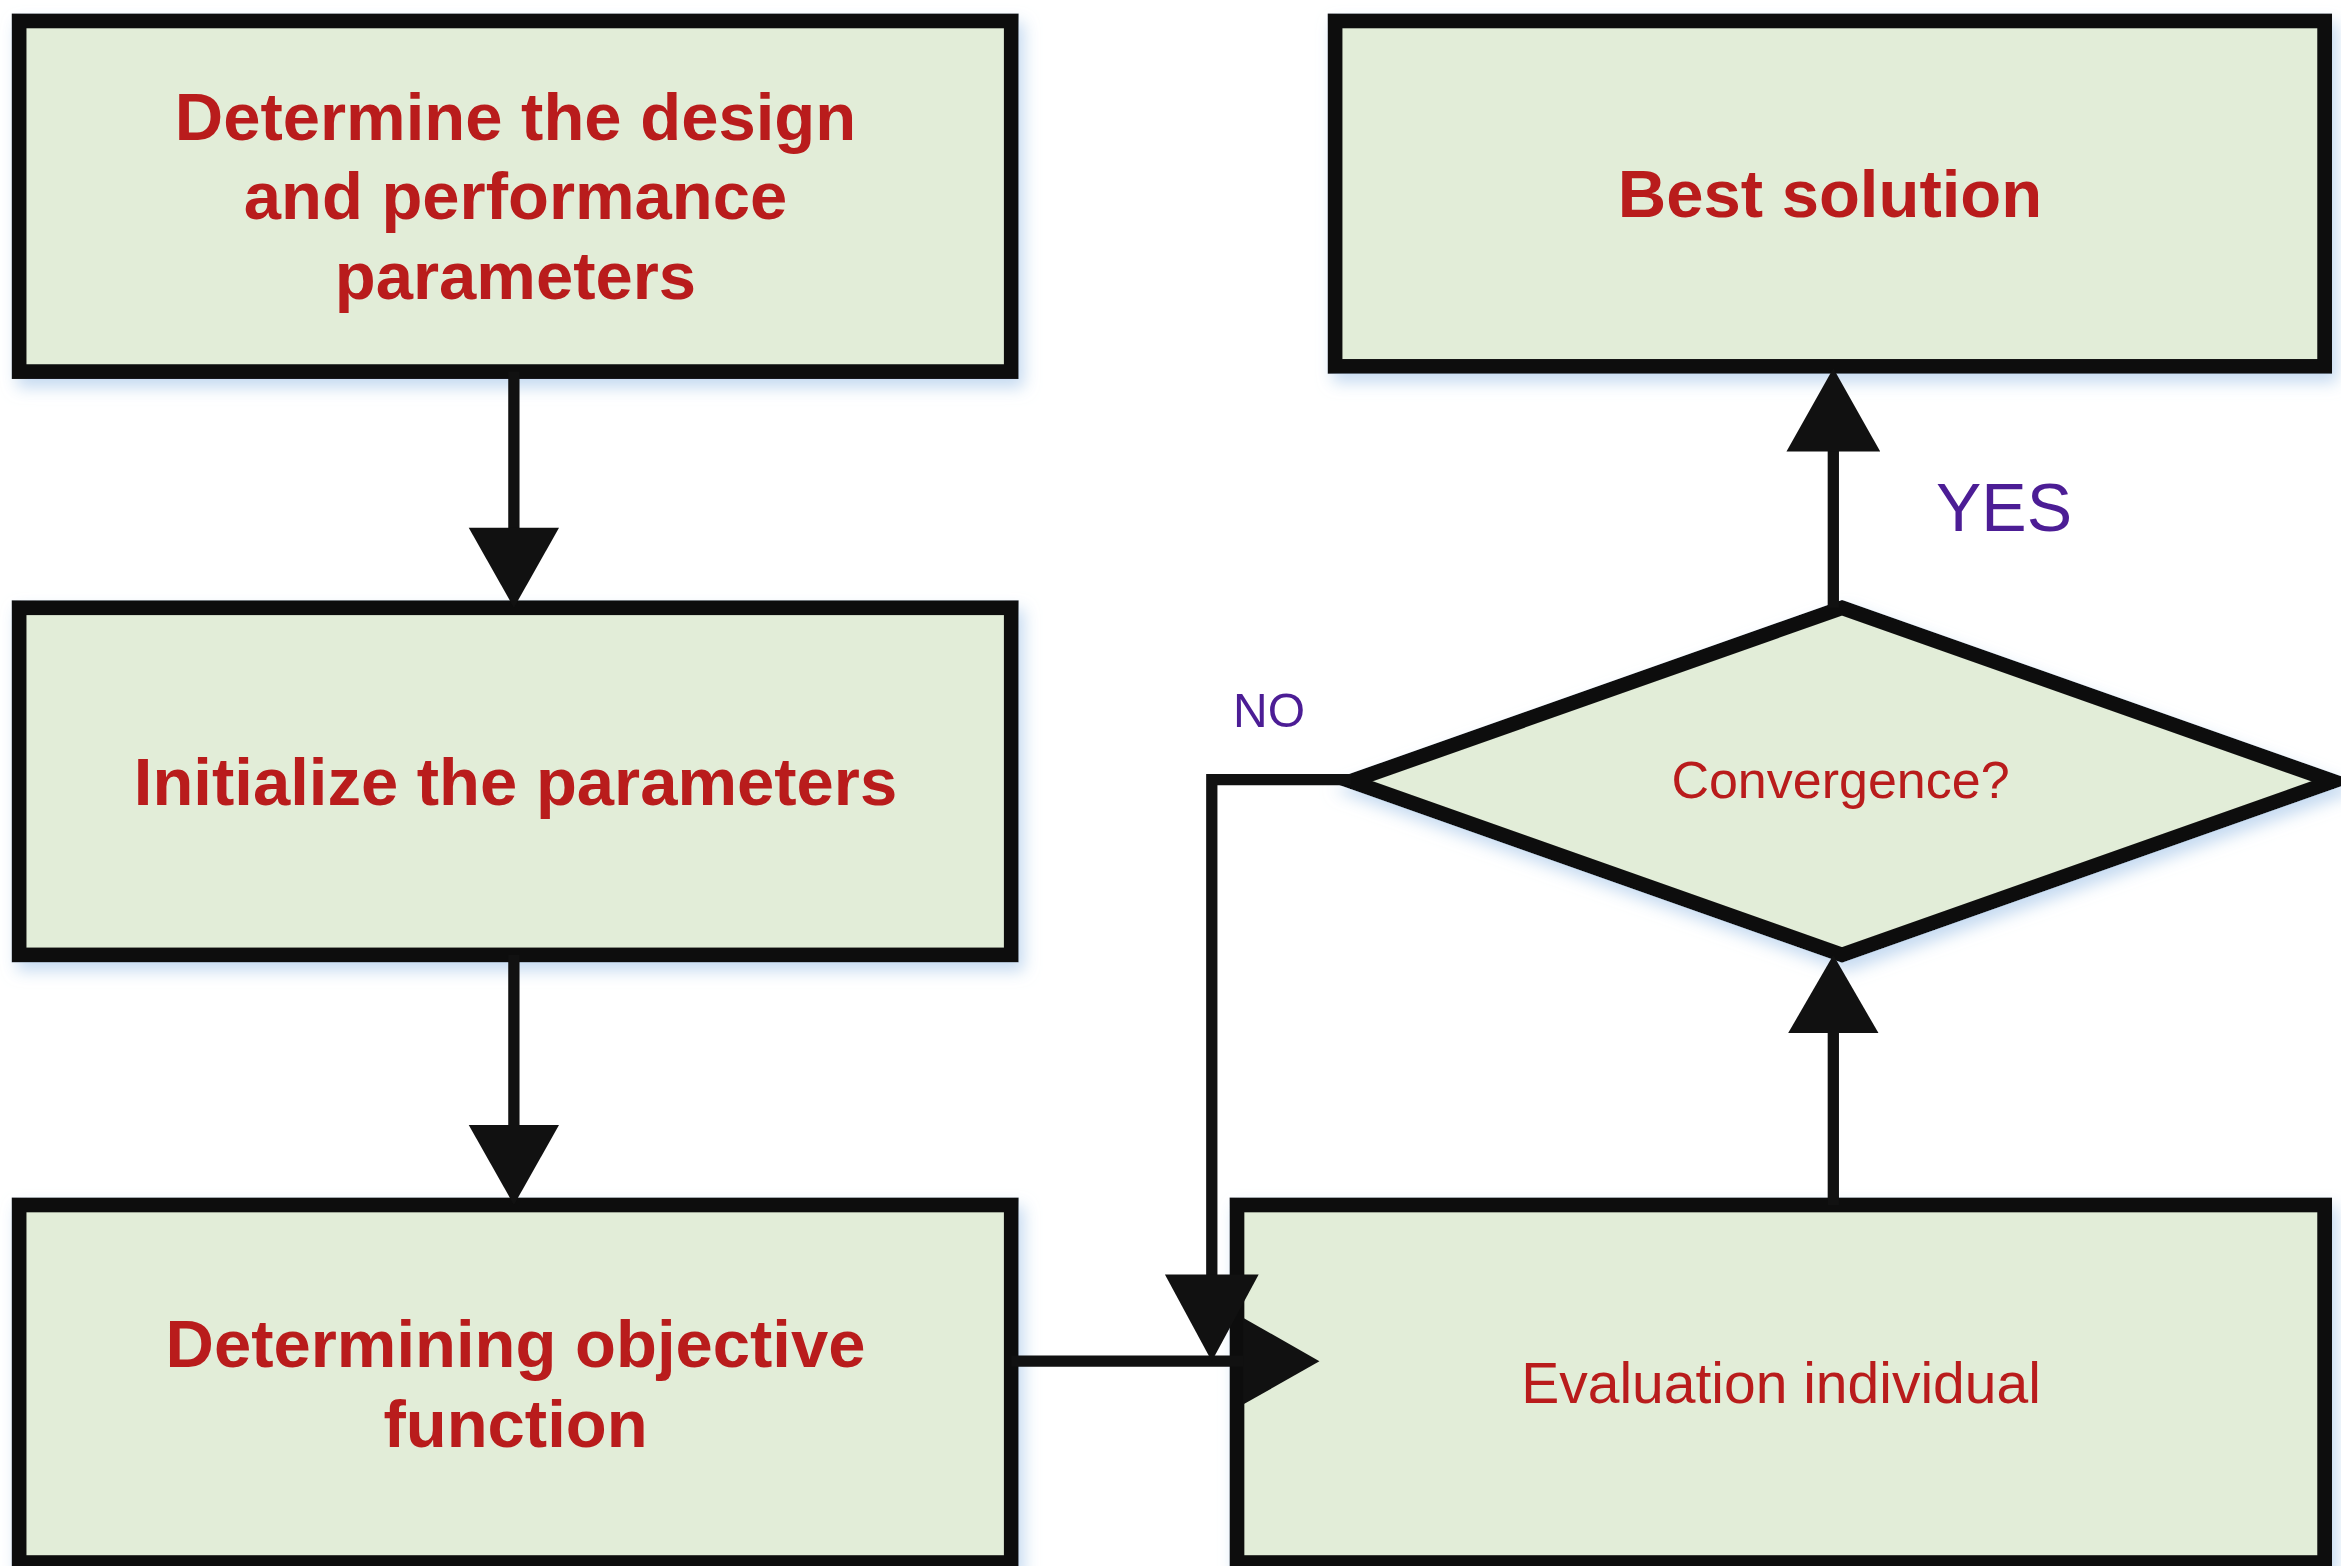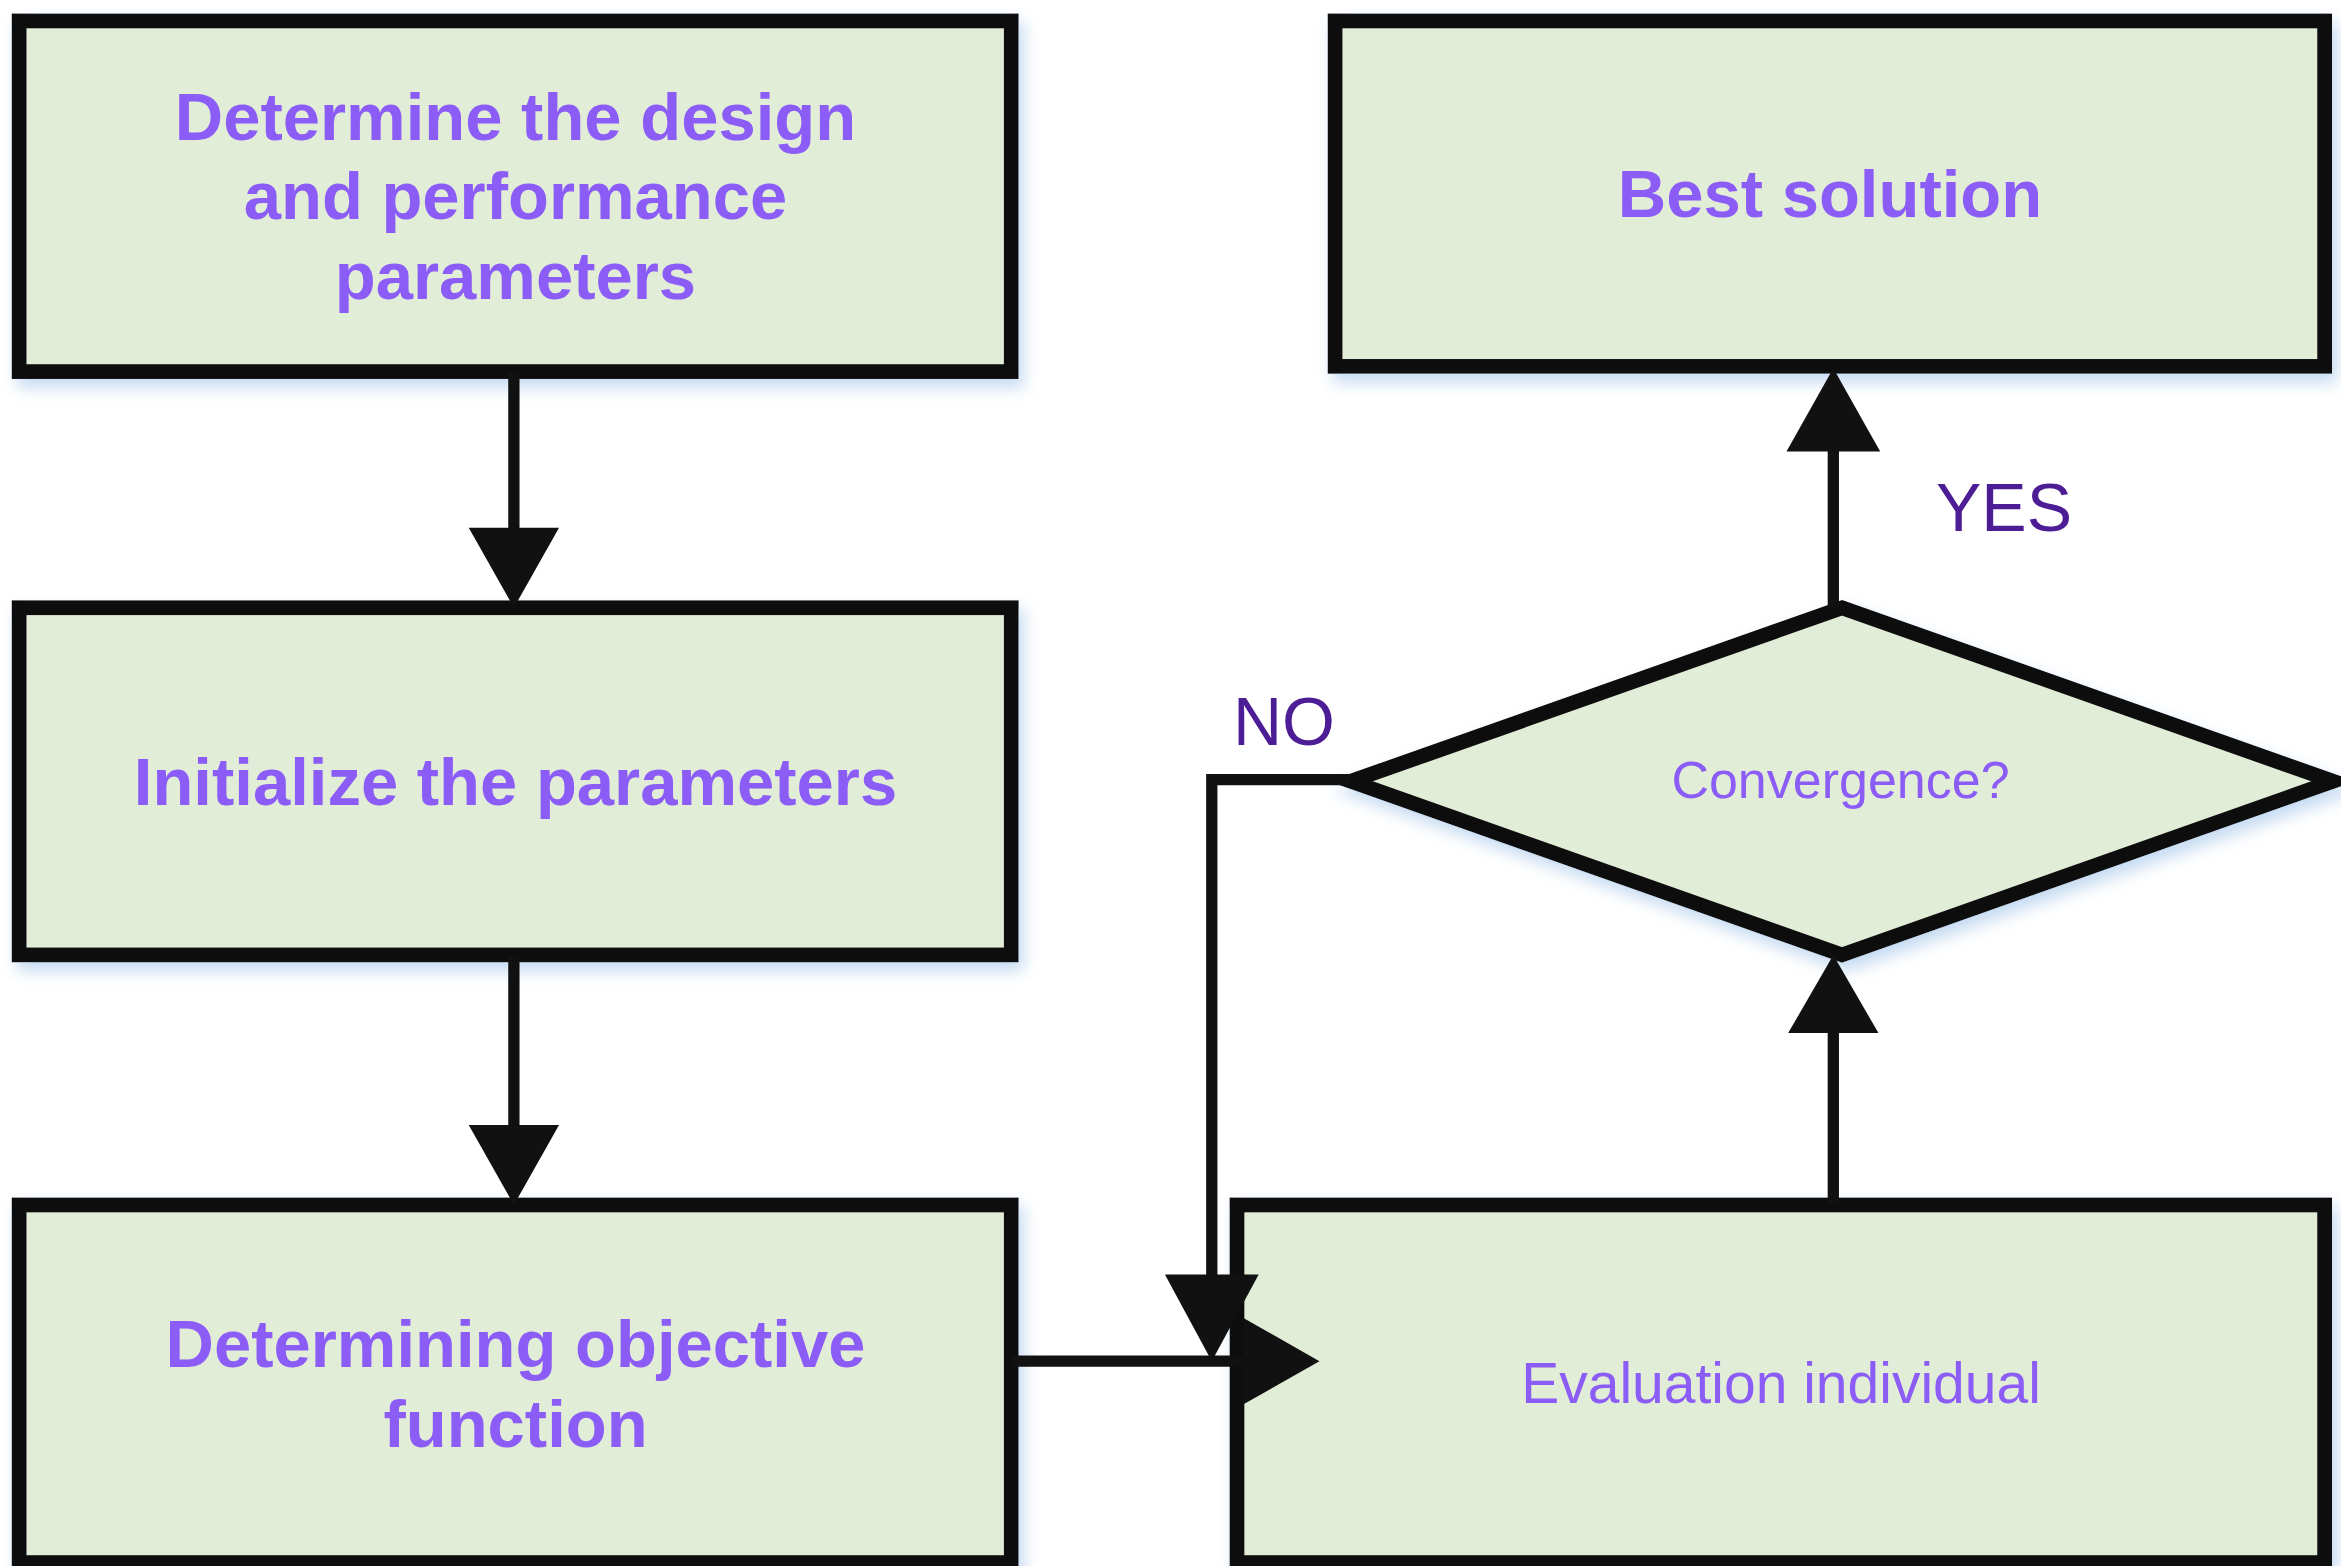--- a/index.html
+++ b/index.html
@@ -21,21 +21,21 @@
     top: 0;
     width: 2342px;
     height: 1567px;
   }
   .node-label {
     position: absolute;
     display: flex;
     align-items: center;
     justify-content: center;
     text-align: center;
-    color: #8b5cf6;
+    color: #b91c1c;
     font-family: "Liberation Sans", sans-serif;
     font-weight: 700;
     line-height: 1.18;
     pointer-events: none;
     white-space: pre-line;
   }
   .edge-label {
     position: absolute;
     color: #4c1d95;
     font-family: Liberation Sans, sans-serif;
@@ -120,16 +120,16 @@
 
   <div class="node-label" style="left:35px; top:1210px; width:961px; height:347px; font-size:67px;">Determining objective
 function</div>
 
   <div class="node-label" style="left:1253px; top:1210px; width:1056px; height:347px; font-size:57px; font-weight:400;">Evaluation individual</div>
 
   <div class="node-label" style="left:1476px; top:729px; width:729px; height:104px; font-size:52px; font-weight:400;">Convergence?</div>
 
   <div class="edge-label" style="left:1936px; top:473px; font-size:68px;">YES</div>
 
-  <div class="edge-label" style="left:1233px; top:687px; font-size:68px;">NO</div>
+  <div class="edge-label" style="left:1233px; top:687px; font-size:48px;">NO</div>
 
 </div>
 
 
 </body></html>

